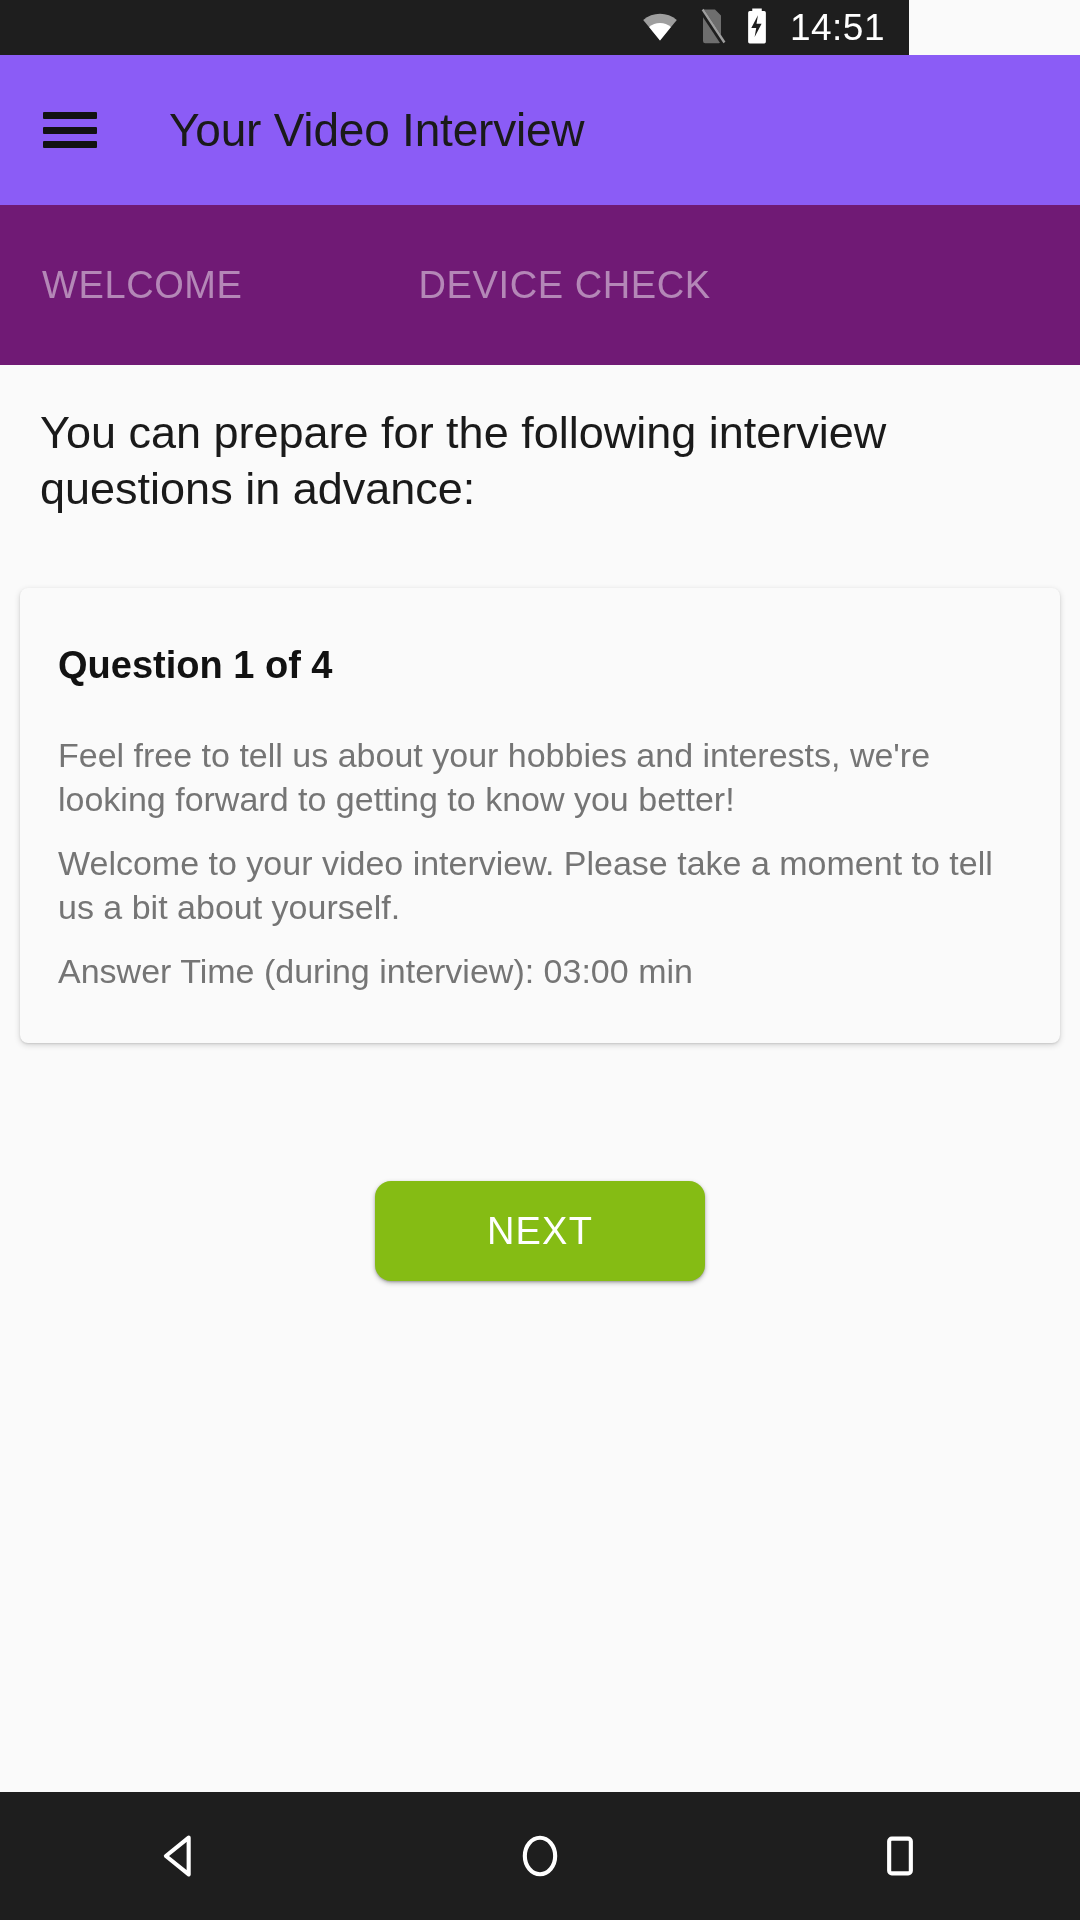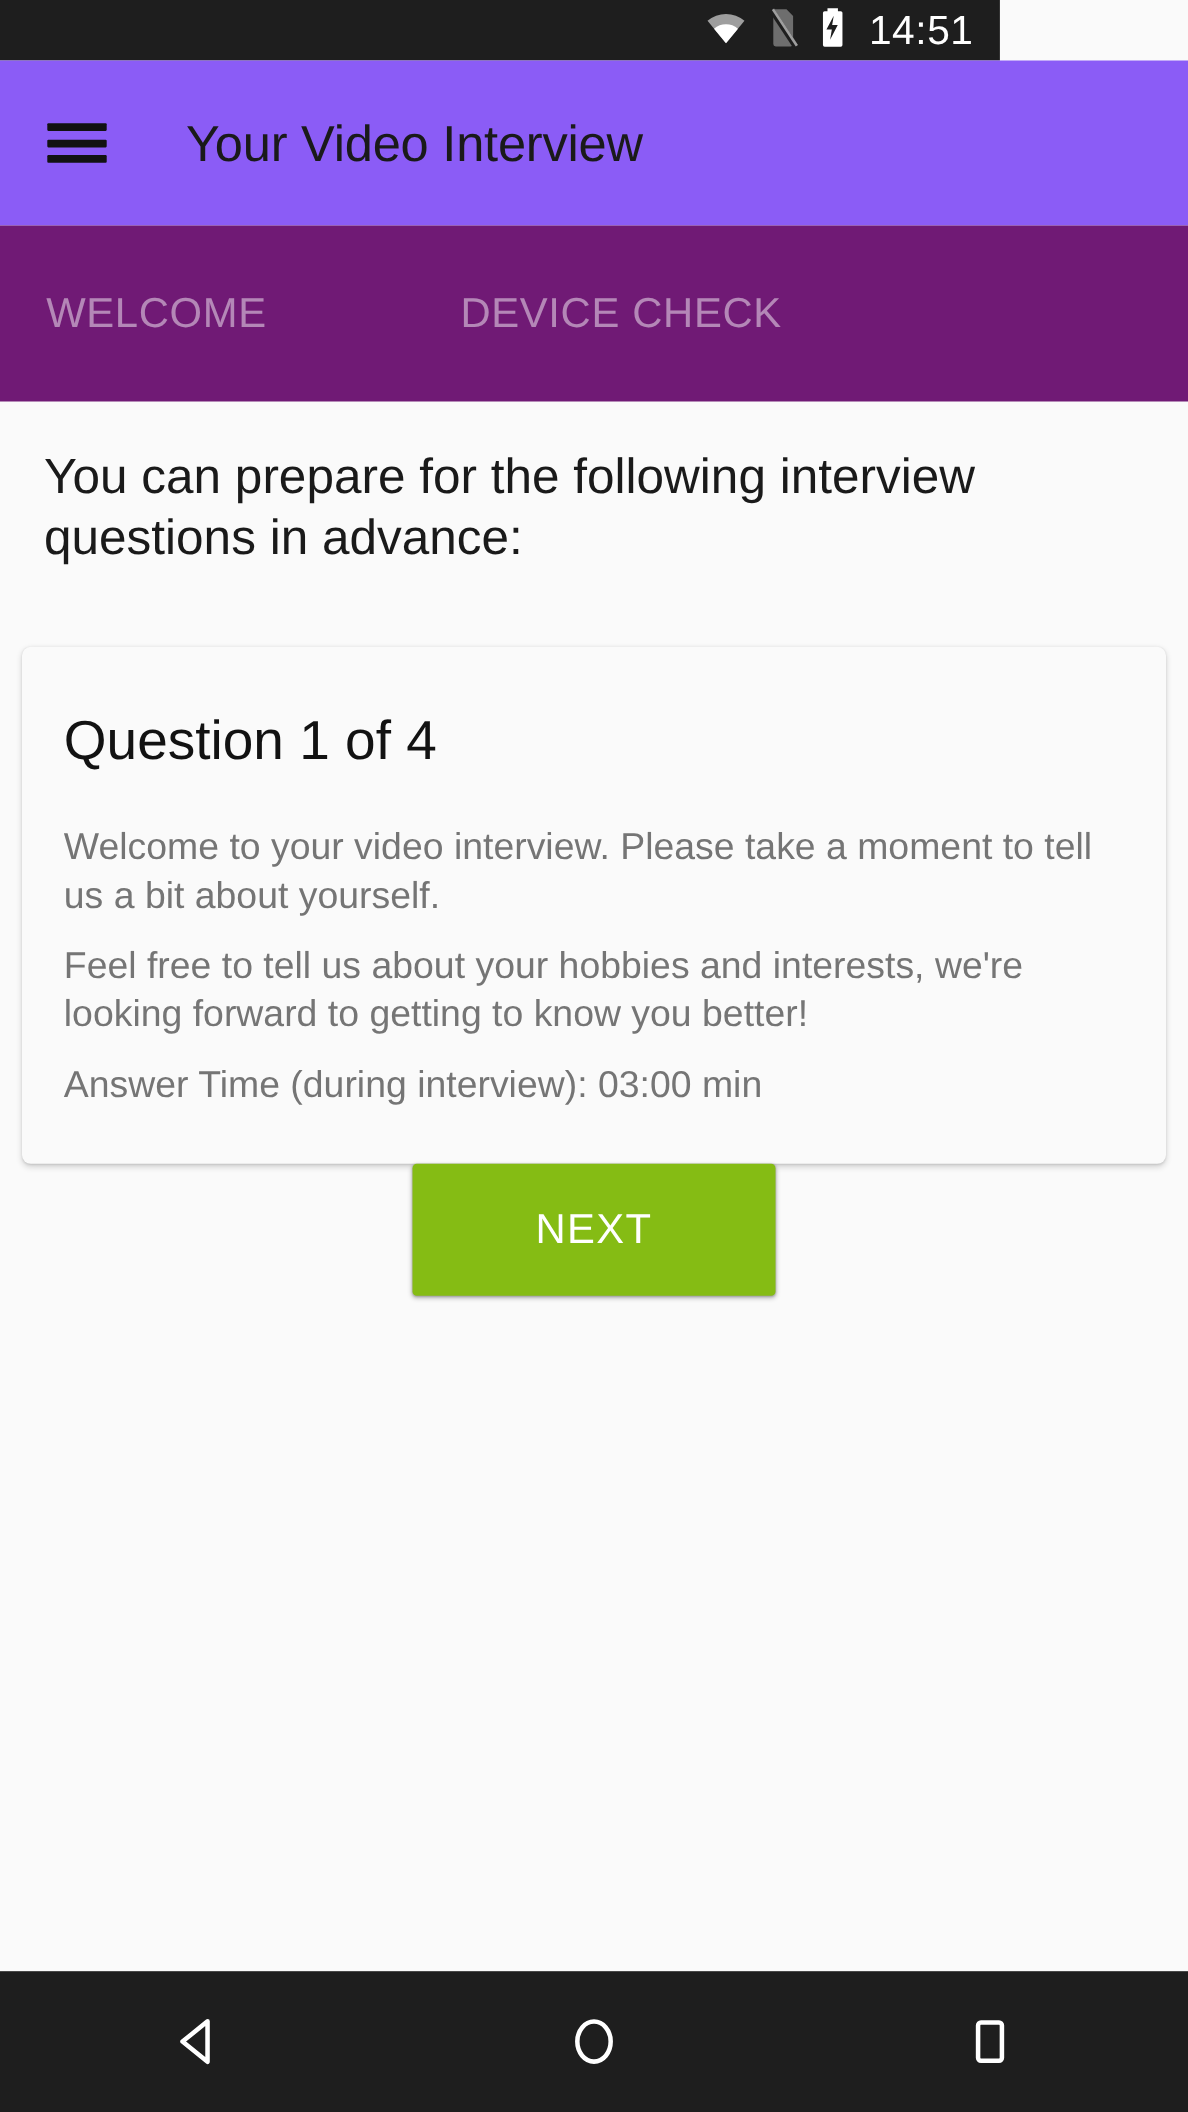--- a/index.html
+++ b/index.html
@@ -70,32 +70,32 @@
     font-family:"Liberation Sans", sans-serif;
   }
 
   .card {
     position:absolute; top:588px; left:20px; width:1040px;
     background:#fafafa; border-radius:8px;
     box-shadow:0 2px 6px rgba(0,0,0,0.16), 0 1px 2px rgba(0,0,0,0.10);
     padding:56px 38px 46px 38px;
   }
   .card-title {
-    font-size:50px; font-weight:normal; color:#121212;
+    font-size:38px; font-weight:bold; color:#121212;
     font-family:"Liberation Sans", sans-serif; margin-bottom:46px;
   }
   .card-p {
     font-size:34px; line-height:44px; color:#757575;
     font-family:"Liberation Sans", sans-serif; margin-bottom:20px;
   }
   .card-p:last-child { margin-bottom:4px; }
 
   .next-btn {
-    position:absolute; top:1058px; left:375px; width:330px; height:120px;
-    background:#85bc14; border:none; border-radius:4px;
+    position:absolute; top:1181px; left:375px; width:330px; height:100px;
+    background:#85bc14; border:none; border-radius:16px;
     color:#ffffff; font-size:38px; letter-spacing:1.2px;
     font-family:"Liberation Sans", sans-serif;
     box-shadow:0 2px 5px rgba(0,0,0,0.28), 0 1px 2px rgba(0,0,0,0.18);
     cursor:pointer;
   }
 
   
   .navbar {
     position:absolute; bottom:0; left:0; width:1080px; height:128px;
     background:#1e1e1e; display:flex; align-items:center; justify-content:space-around;
@@ -149,22 +149,22 @@
       <div class="tab">DEVICE CHECK</div>
       <div class="tab-gap"></div>
 
     </div>
   </div>
 
   <div class="heading">You can prepare for the following interview questions in advance:</div>
 
   <div class="card">
     <div class="card-title">Question 1 of 4</div>
+    <div class="card-p">Feel free to tell us about your hobbies and interests, we're looking forward to getting to know you better!</div>
     <div class="card-p">Welcome to your video interview. Please take a moment to tell us a bit about yourself.</div>
-    <div class="card-p">Feel free to tell us about your hobbies and interests, we're looking forward to getting to know you better!</div>
     <div class="card-p">Answer Time (during interview): 03:00 min</div>
   </div>
 
   <button class="next-btn">NEXT</button>
 
   <div class="navbar">
     <div class="nav-btn">
       <svg width="52" height="52" viewBox="0 0 24 24">
         <path d="M16 3.5 L5.5 12 L16 20.5 Z" fill="none" stroke="#ffffff" stroke-width="1.9" stroke-linejoin="round"></path>
       </svg>

